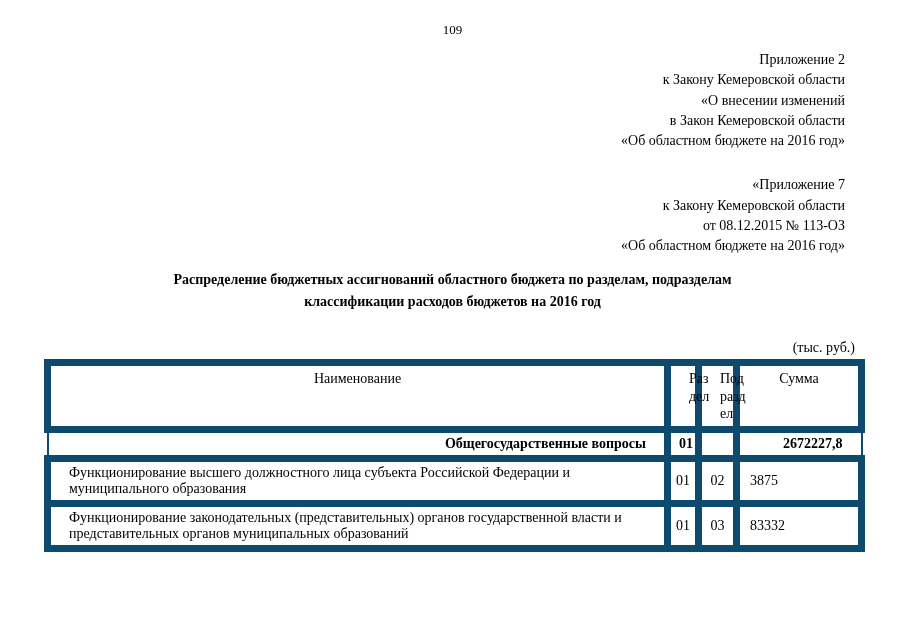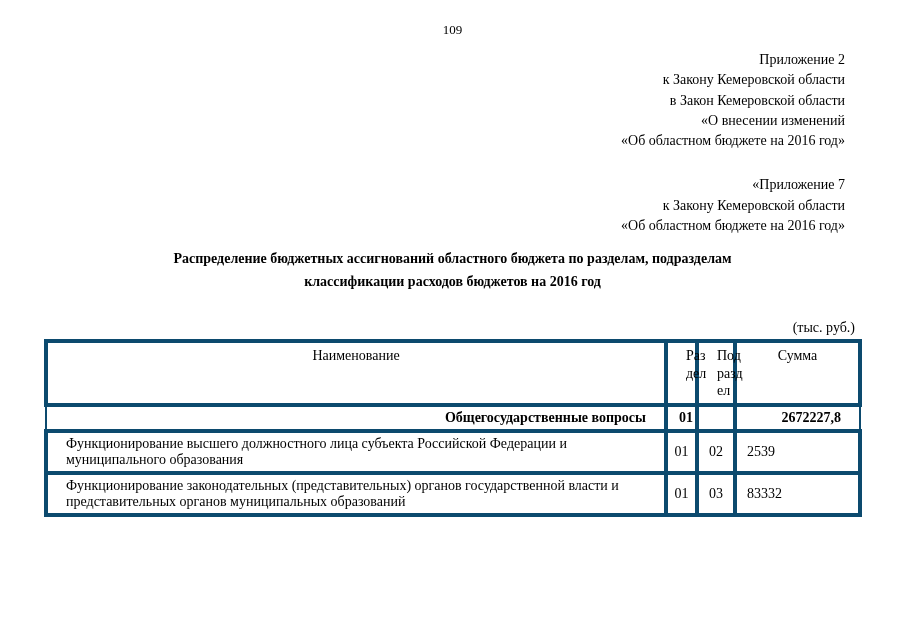--- a/index.html
+++ b/index.html
@@ -36,21 +36,21 @@
     margin-top: 27px;
     margin-bottom: 3px;
   }
   table.budget-table {
     border-collapse: collapse;
     table-layout: fixed;
     margin-left: 44px;
     width: 814px;
   }
   .budget-table th, .budget-table td {
-    border: 4px solid #0c4a6e;
+    border: 7px solid #0c4a6e;
     padding: 3px 18px;
     font-size: 14px;
     font-weight: normal;
   }
   .budget-table th {
     text-align: center;
     vertical-align: top;
     padding-top: 4px;
     line-height: 1.25;
   }
@@ -73,28 +73,29 @@
   .hdr-line { display: block; }
 </style>
 </head>
 <body>
 
 <div class="page-number">109</div>
 
 <div class="appendix-block appendix-block-1">
   <div>Приложение 2</div>
   <div>к Закону Кемеровской области</div>
+  <div>«О внесении изменений</div>
   <div>в Закон Кемеровской области</div>
-  <div>«О внесении изменений</div>
   <div>«Об областном бюджете на 2016 год»</div>
 </div>
 
 <div class="appendix-block appendix-block-2">
   <div>«Приложение 7</div>
   <div>к Закону Кемеровской области</div>
+  <div>от 08.12.2015  № 113-ОЗ</div>
   <div>«Об областном бюджете на 2016 год»</div>
 </div>
 
 <div class="doc-title">
   <div>Распределение бюджетных ассигнований областного бюджета по разделам, подразделам</div>
   <div>классификации расходов бюджетов на 2016 год</div>
 </div>
 
 <div class="units-label">(тыс. руб.)</div>
 
@@ -124,21 +125,21 @@
     <tr class="row-bold">
       <td class="cell-name">Общегосударственные вопросы</td>
       <td class="cell-num">01</td>
       <td class="cell-num"></td>
       <td class="cell-sum">2672227,8</td>
     </tr>
     <tr>
       <td class="cell-name">Функционирование высшего должностного лица субъекта Российской Федерации и муниципального образования</td>
       <td class="cell-num">01</td>
       <td class="cell-num">02</td>
-      <td class="cell-sum">2539</td>
+      <td class="cell-sum">3875</td>
     </tr>
     <tr>
       <td class="cell-name">Функционирование законодательных (представительных) органов государственной власти и представительных органов муниципальных образований</td>
       <td class="cell-num">01</td>
       <td class="cell-num">03</td>
       <td class="cell-sum">83332</td>
     </tr>
   </tbody>
 </table>
 

